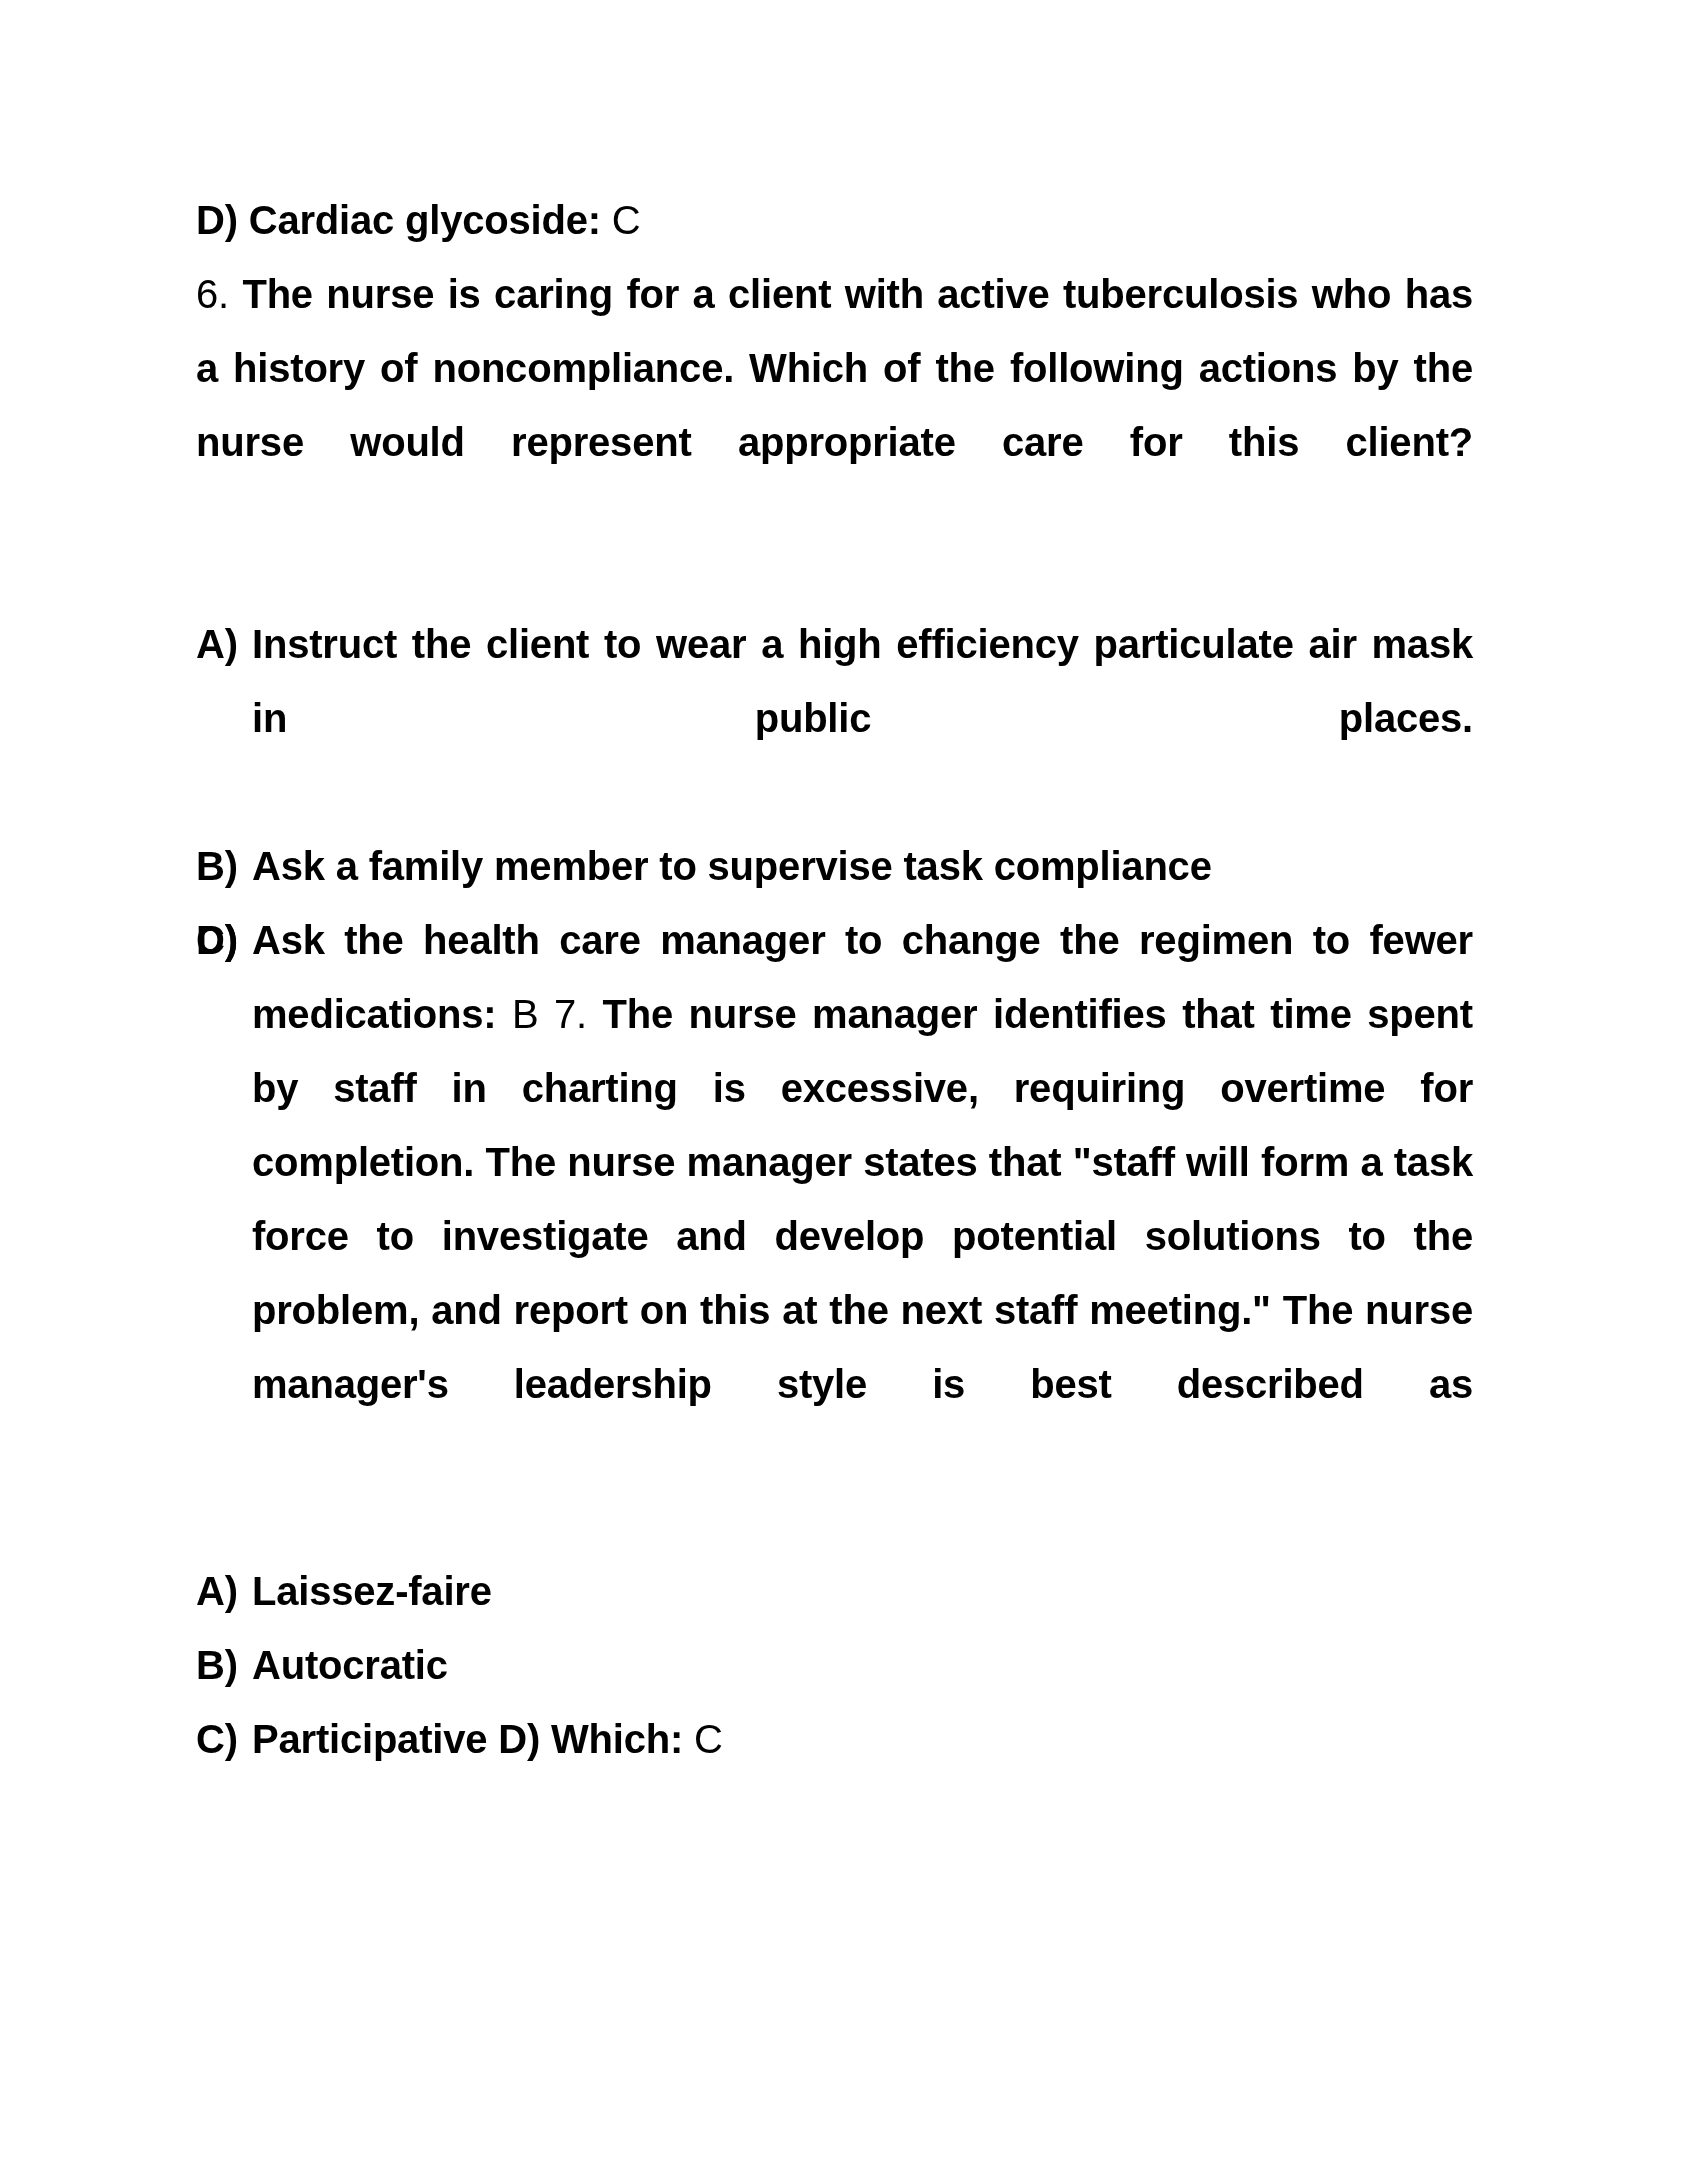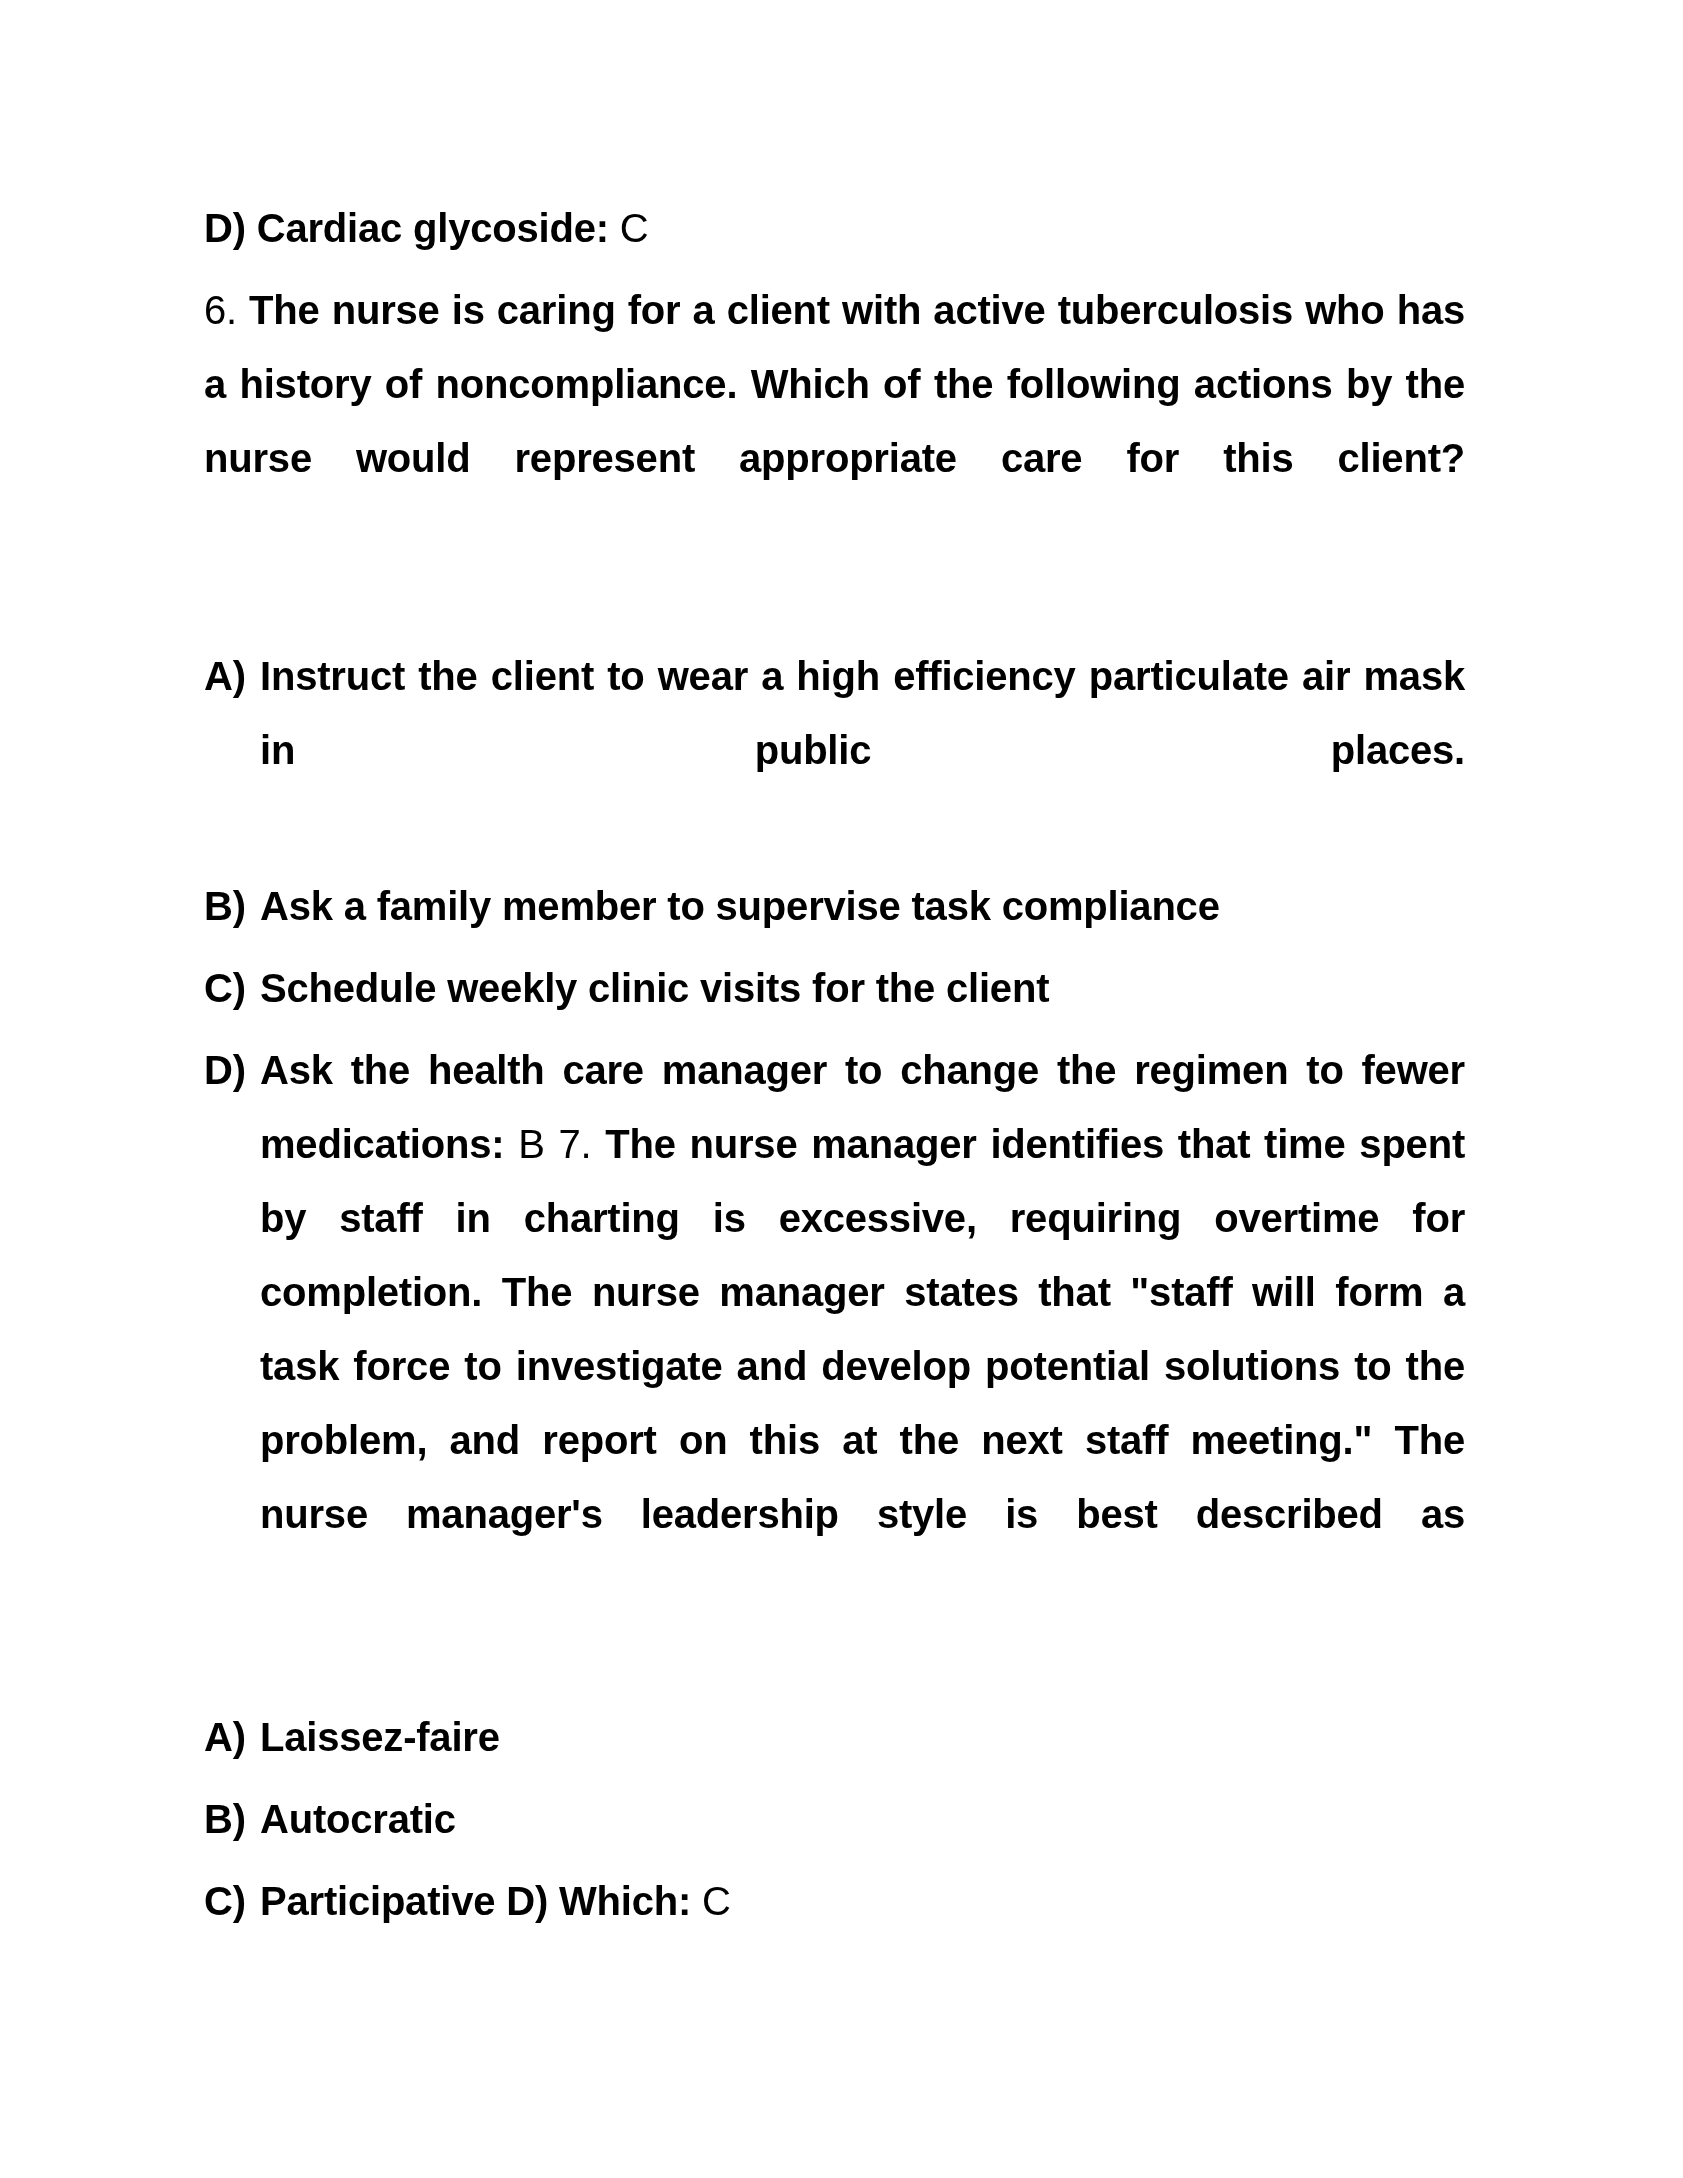--- a/index.html
+++ b/index.html
@@ -33,21 +33,21 @@
   
   .line,
   .para,
   .opt {
     font-size: 40px;
     line-height: 74px;
     font-weight: bold;
     letter-spacing: -0.2px;
     word-spacing: 0px;
     color: #000000;
-    margin: 8px;
+    margin: 0;
   }
 
   .para {
     text-align: justify;
     text-justify: inter-word;
   }
 
   .para::after {
     content: "";
     display: inline-block;
@@ -128,21 +128,20 @@
       <span>Instruct the client to wear a high efficiency particulate air mask in public places.</span>
     </p>
 
     <p class="opt short">
       <span class="marker">B)</span>
       <span>Ask a family member to supervise task compliance</span>
     </p>
 
     <p class="opt short">
       <span class="marker">C)</span>
-      <span>Schedule weekly clinic visits for the client</span>
     </p>
 
     <p class="opt">
       <span class="marker">D)</span>
       <span>Ask the health care manager to change the regimen to fewer medications:</span>
       <span class="ans">B</span>
       <span class="qnum">7.</span>
       <span>The nurse manager identifies that time spent by staff in charting is excessive, requiring overtime for completion. The nurse manager states that "staff will form a task force to investigate and develop potential solutions to the problem, and report on this at the next staff meeting." The nurse manager's leadership style is best described as</span>
     </p>
 

